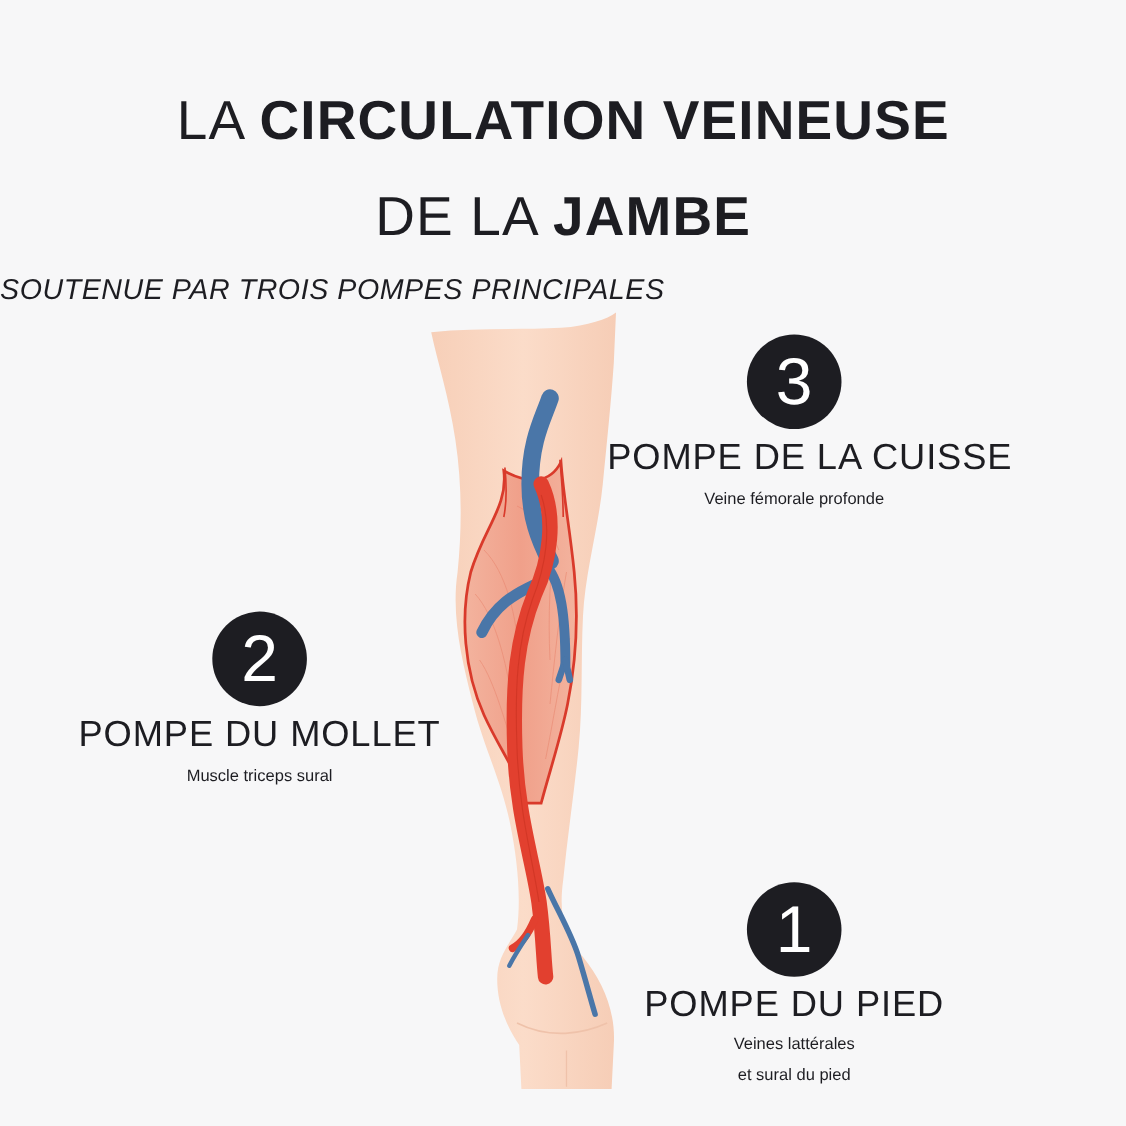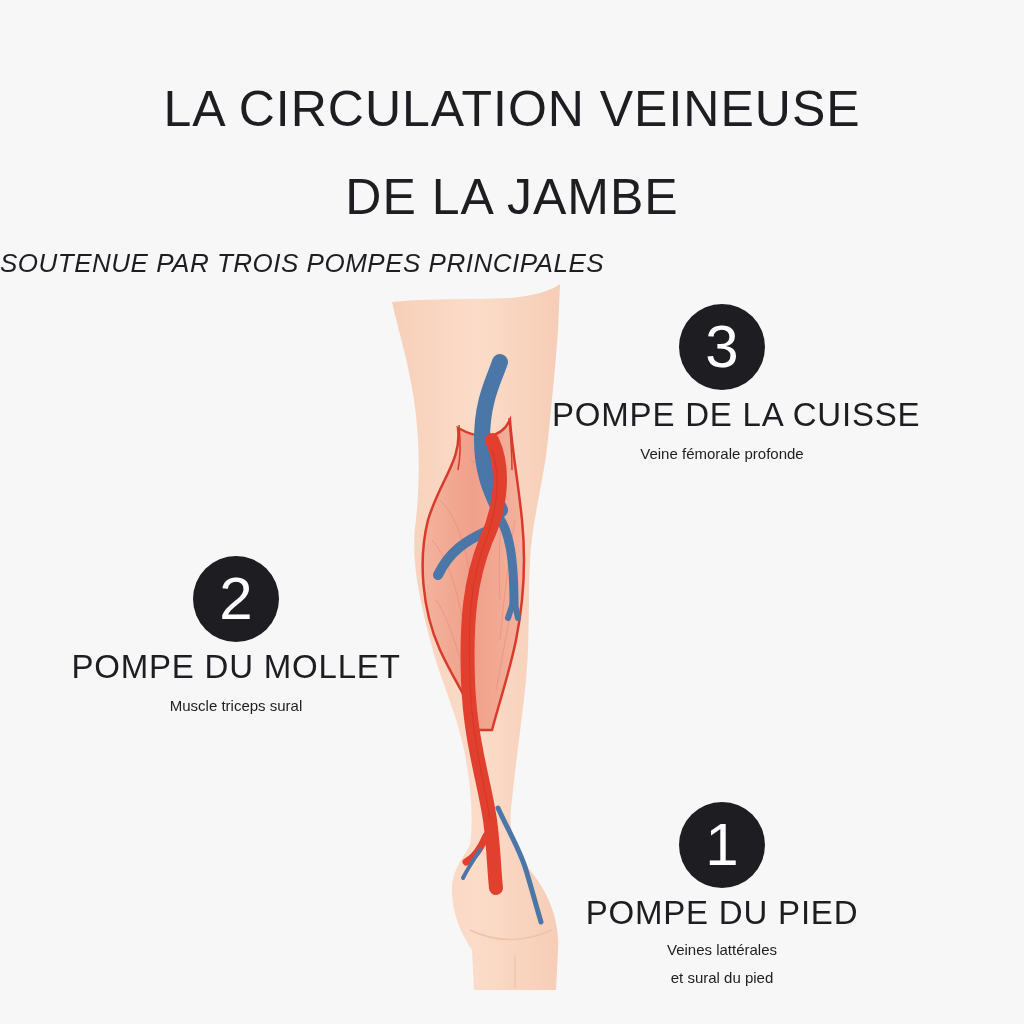--- a/index.html
+++ b/index.html
@@ -18,21 +18,21 @@
     .title-line {
       position: absolute;
       left: 0;
       width: 1024px;
       text-align: center;
       font-size: 50px;
       letter-spacing: 1px;
       line-height: 1;
     }
     .title-line .light { font-weight: 400; }
-    .title-line .bold { font-weight: 400; margin-top: 40px; }
+    .title-line .bold { font-weight: 700; margin-top: 40px; }
     #title-1 { top: 84px; }
     #title-2 { top: 172px; }
     #subtitle {
       position: absolute;
       top: 212px;
       left: 0;
       width: 829px;
       text-align: left;
       font-size: 26px;
       font-style: italic;

